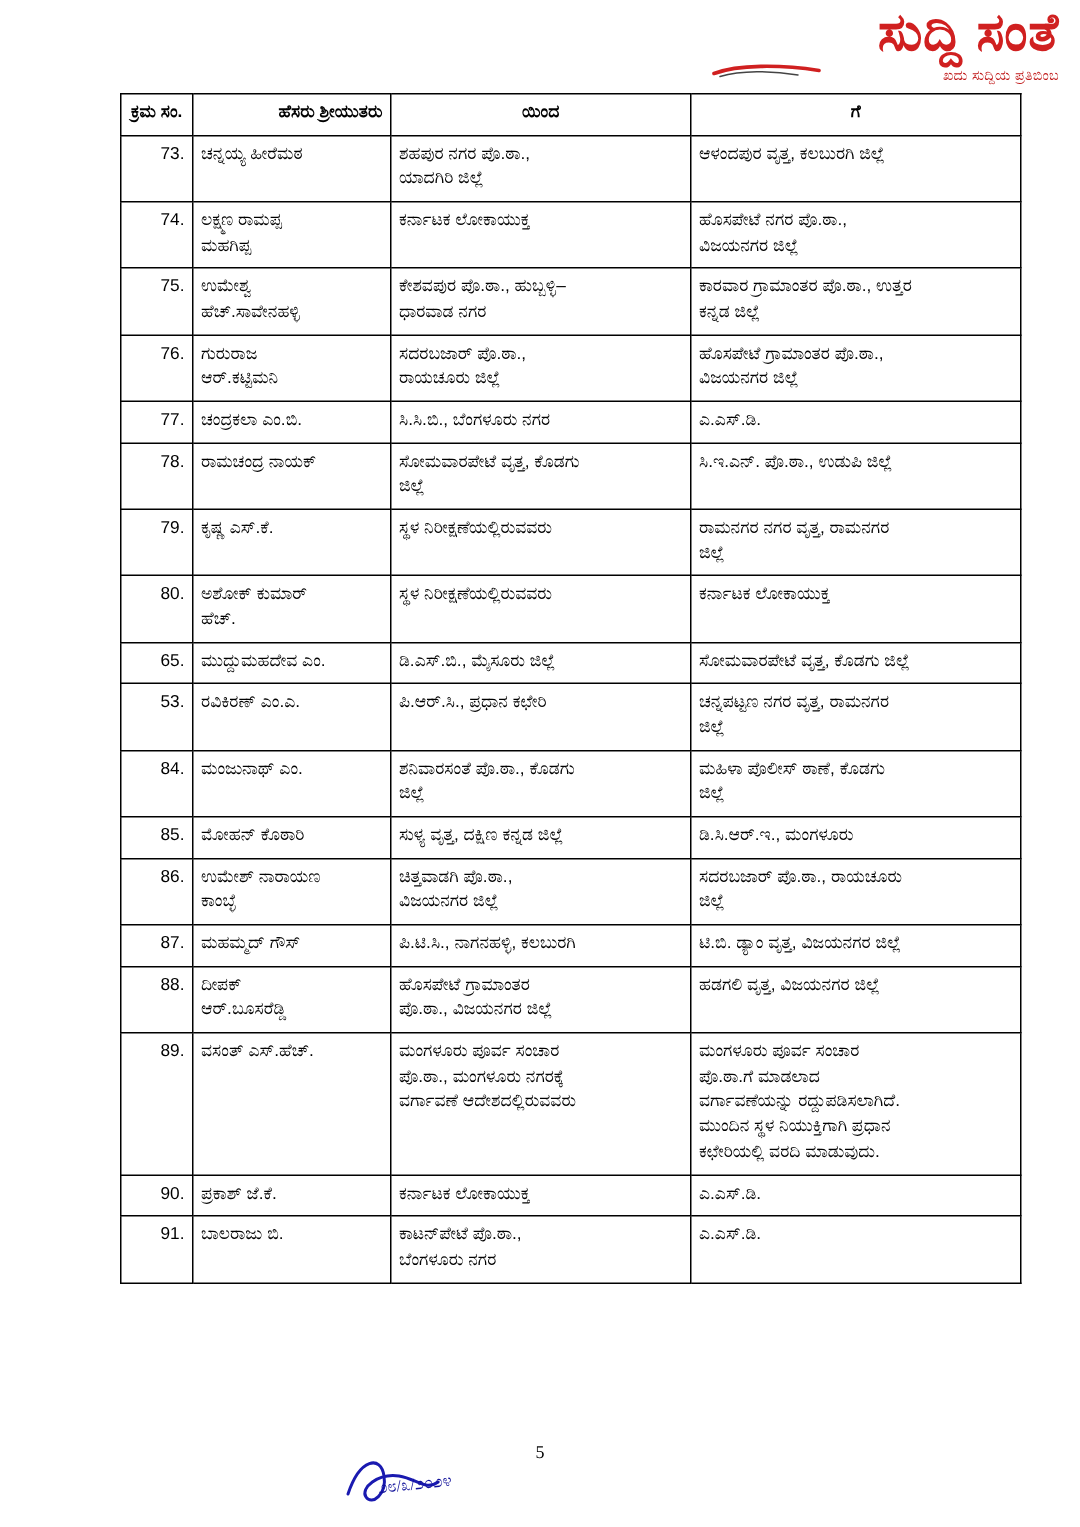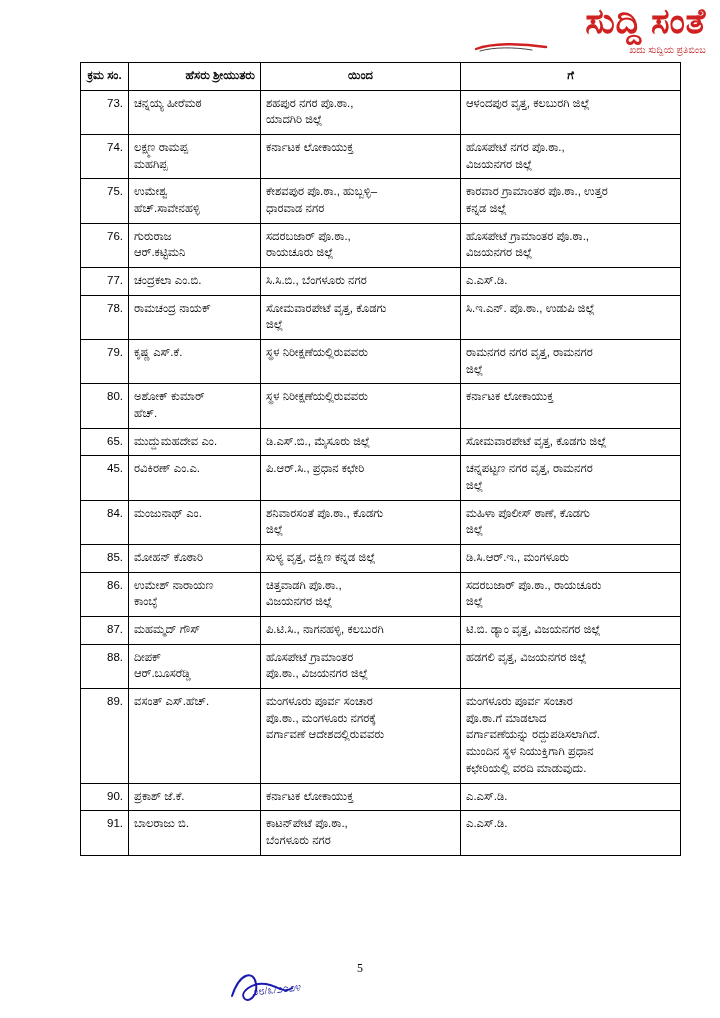--- a/index.html
+++ b/index.html
@@ -35,21 +35,21 @@
   .masthead-title {
     font-family: "Liberation Serif", serif;
     font-size: 35px;
     font-weight: bold;
     color: #d02020;
     letter-spacing: 0.5px;
     line-height: 1;
     white-space: nowrap;
   }
   .masthead-sub {
-    font-family: Liberation Serif, serif;
+    font-family: Liberation Sans, sans-serif;
     font-size: 9.5px;
     color: #c01818;
     margin-top: 6px;
     white-space: nowrap;
     letter-spacing: 0.2px;
   }
   .masthead-swoosh {
     position: absolute;
     left: 28px;
     top: 38px;
@@ -277,21 +277,21 @@
               <span class="cell-line">ಮುದ್ದುಮಹದೇವ ಎಂ.</span>
             </td>
             <td>
               <span class="cell-line">ಡಿ.ಎಸ್.ಬಿ., ಮೈಸೂರು ಜಿಲ್ಲೆ</span>
             </td>
             <td>
               <span class="cell-line">ಸೋಮವಾರಪೇಟೆ ವೃತ್ತ, ಕೊಡಗು ಜಿಲ್ಲೆ</span>
             </td>
           </tr>
           <tr>
-            <td class="sl">45.</td>
+            <td class="sl">53.</td>
             <td>
               <span class="cell-line">ರವಿಕಿರಣ್ ಎಂ.ಎ.</span>
             </td>
             <td>
               <span class="cell-line">ಪಿ.ಆರ್.ಸಿ., ಪ್ರಧಾನ ಕಛೇರಿ</span>
             </td>
             <td>
               <span class="cell-line">ಚನ್ನಪಟ್ಟಣ ನಗರ ವೃತ್ತ, ರಾಮನಗರ</span>
               <span class="cell-line">ಜಿಲ್ಲೆ</span>
             </td>

